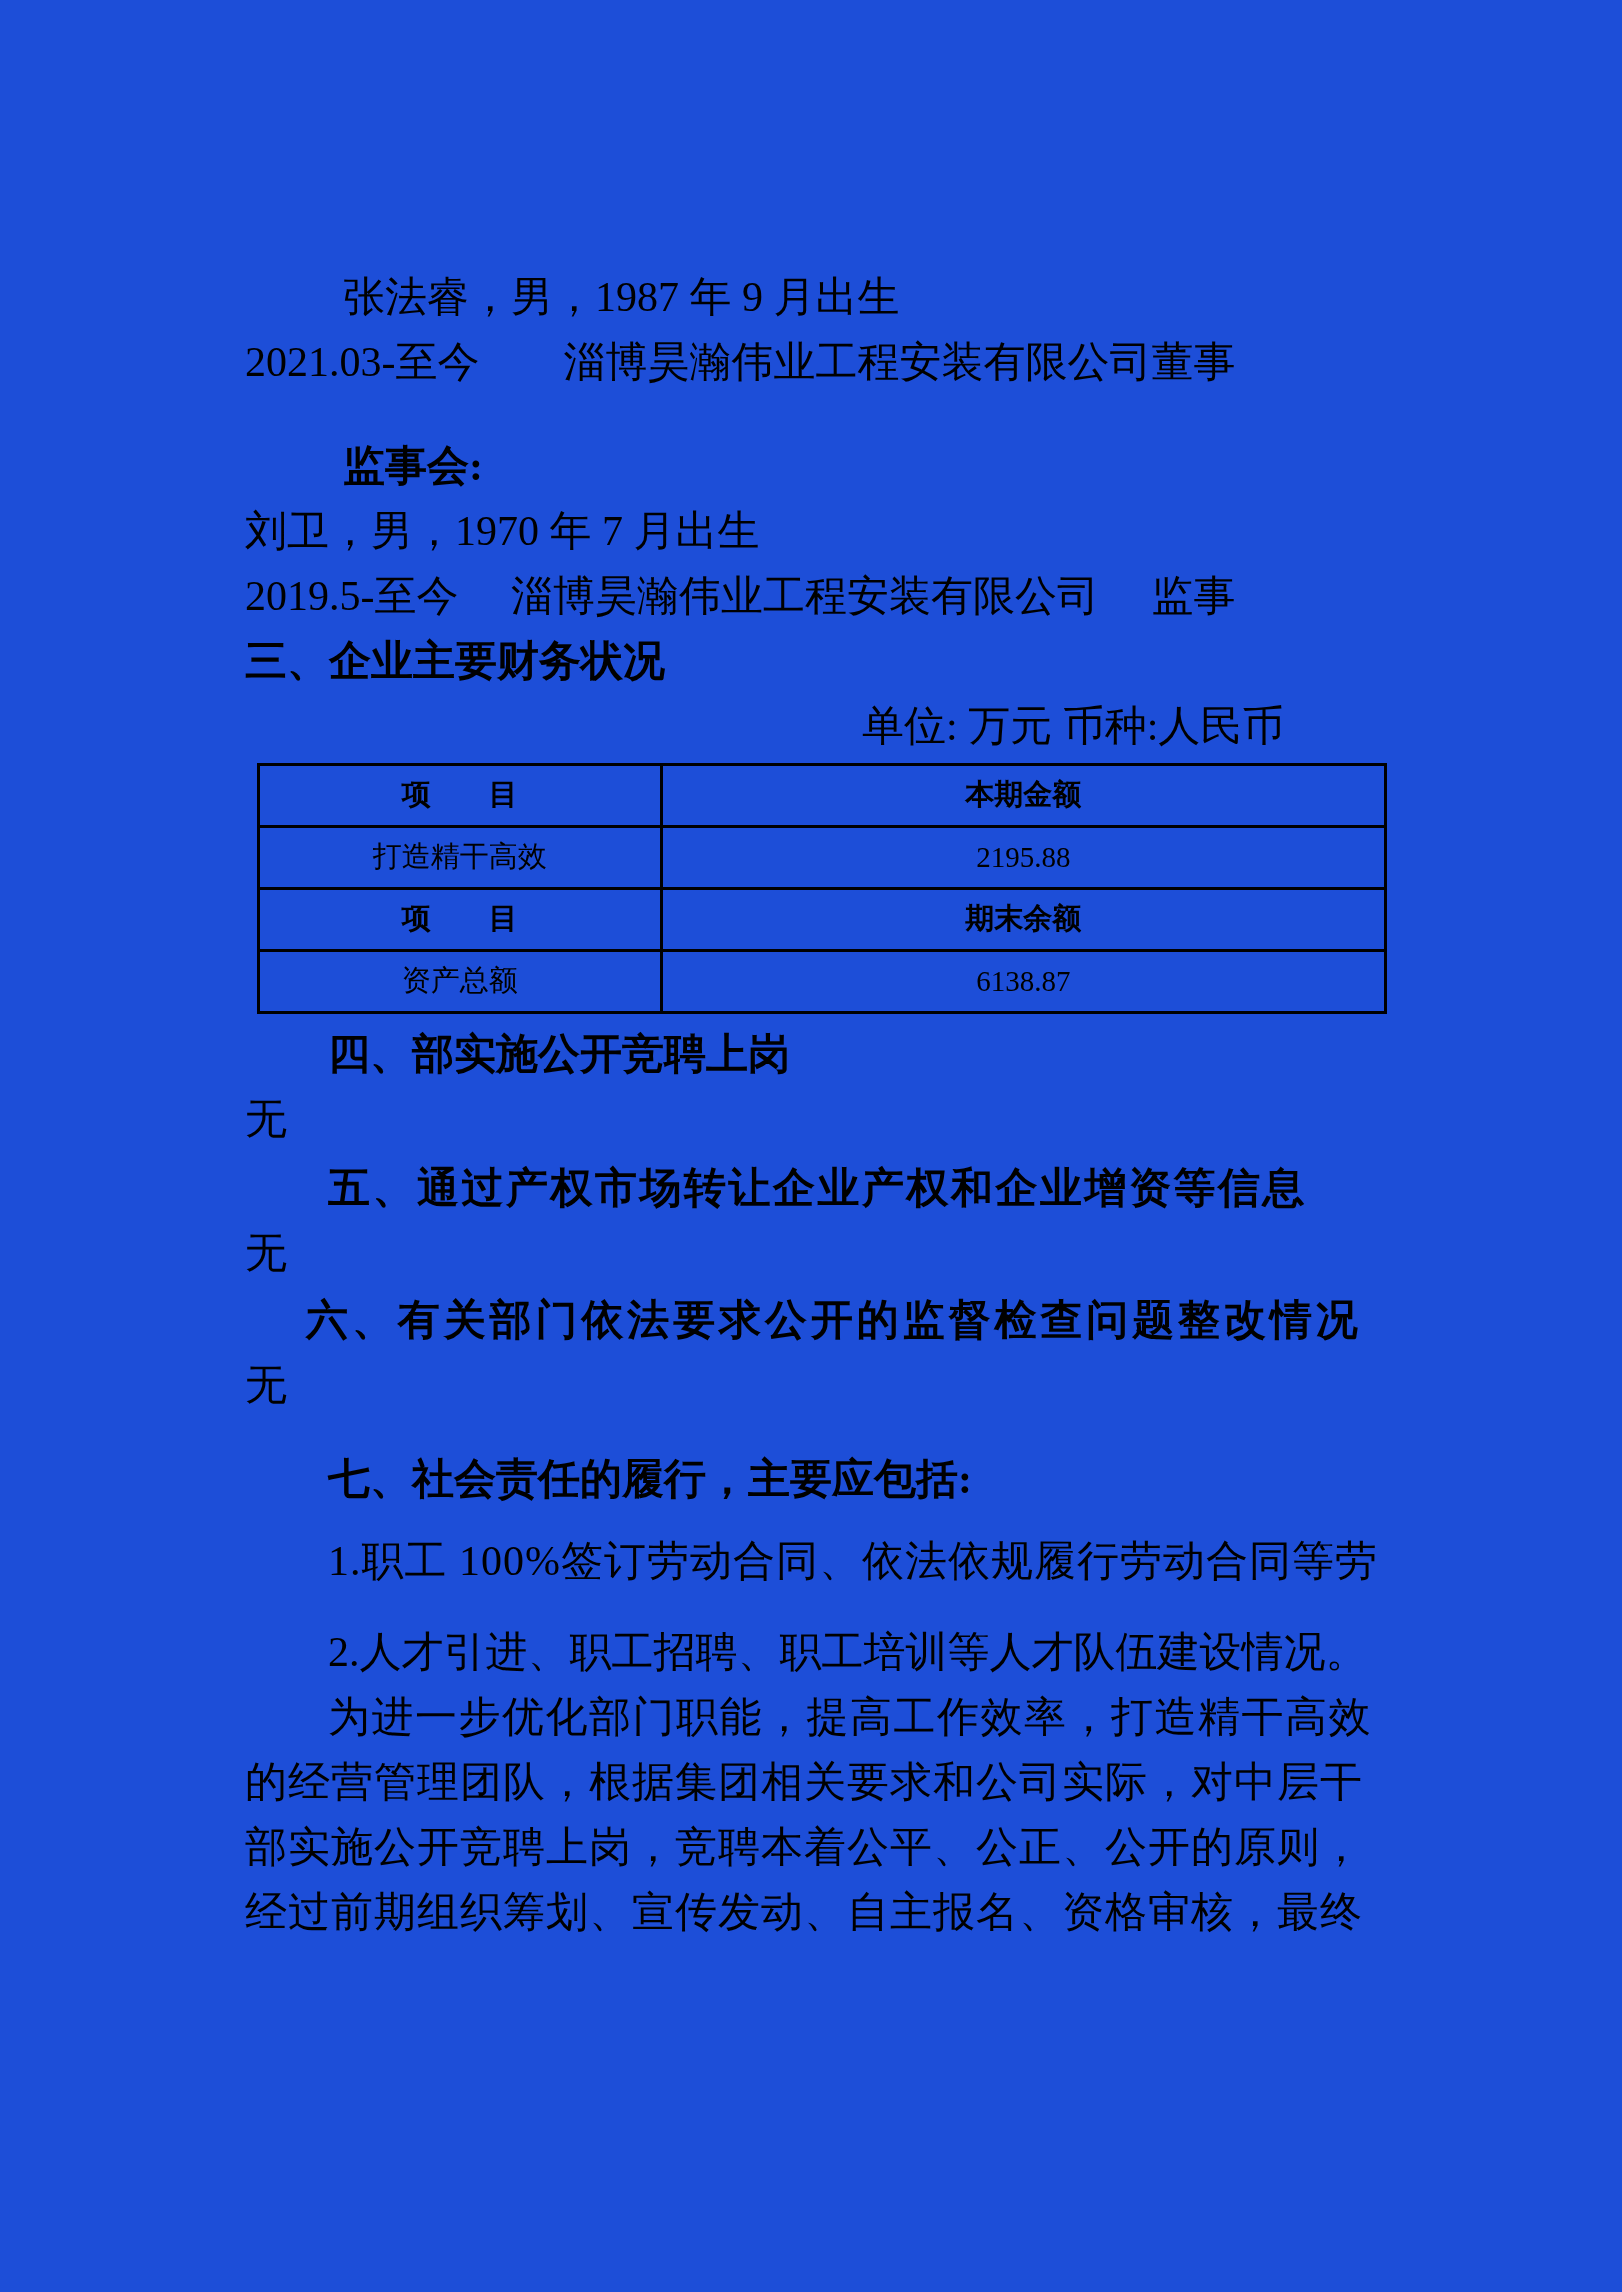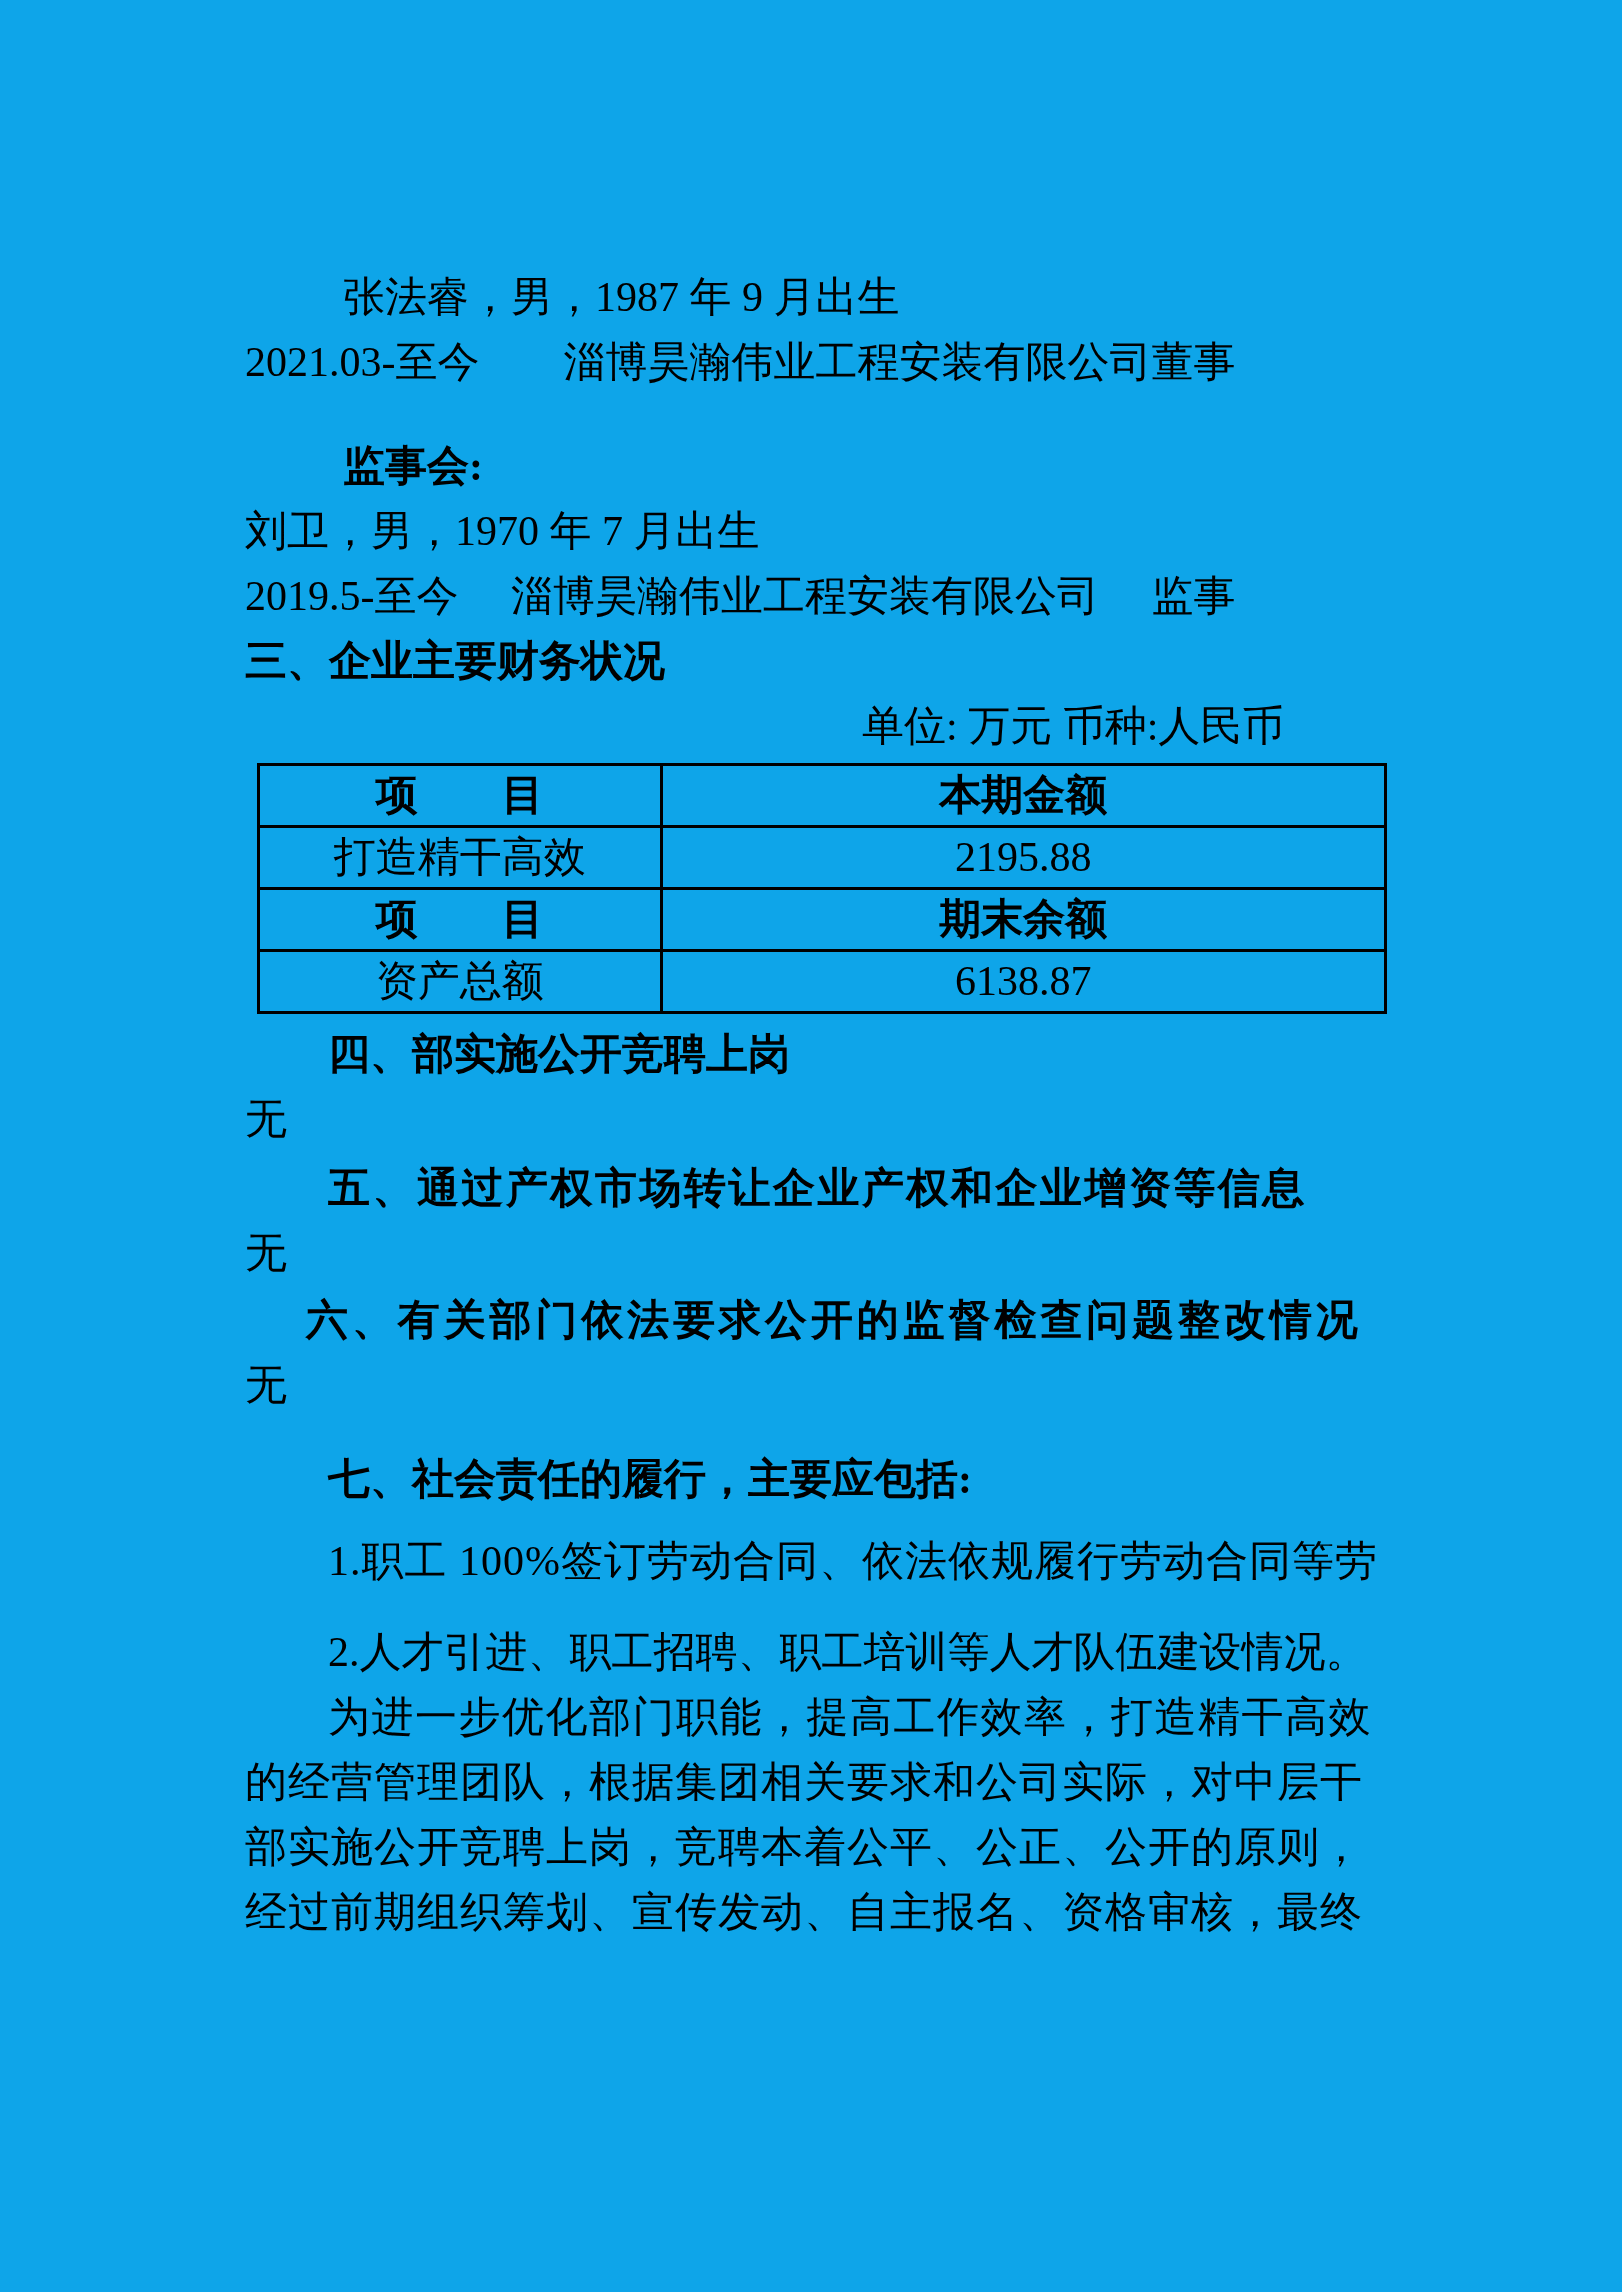--- a/index.html
+++ b/index.html
@@ -1,21 +1,21 @@
 <!DOCTYPE html>
 <html><head>
 <meta charset="utf-8">
 <style>
   html,body { margin:0; padding:0; background:#ffffff; }
   .page {
     position:relative;
     width:1622px; height:2293px;
     box-sizing:border-box;
     padding:0 245px 0 245px;
-    background:#0ea5e9;
+    background:#1d4ed8;
     color:#000000;
     font-family:"Liberation Serif","DejaVu Serif",serif;
     font-size:42px;
     overflow:hidden;
   }
   .line { height:65px; line-height:65px; white-space:pre; }
   .bold { font-weight:bold; }
   .ind-100 { text-indent:98px; }
   .ind-85  { text-indent:83px; }
   .ind-62  { text-indent:61px; }
@@ -40,21 +40,21 @@
     margin-left:11.8px;
     margin-top:3.9px;
   }
   table.fin td {
     border:3.9px solid #000000;
     height:59px;
     text-align:center;
     vertical-align:middle;
     white-space:pre;
     padding:0;
-    font-size:42px;
+    font-size:29px;
   }
   td.col-label { width:400px; }
   td.col-value { width:721px; }
 </style>
 </head>
 <body>
 
 <div class="page">
 
   <div class="line ind-100 mt-270">张法睿，男，1987 年 9 月出生</div>

